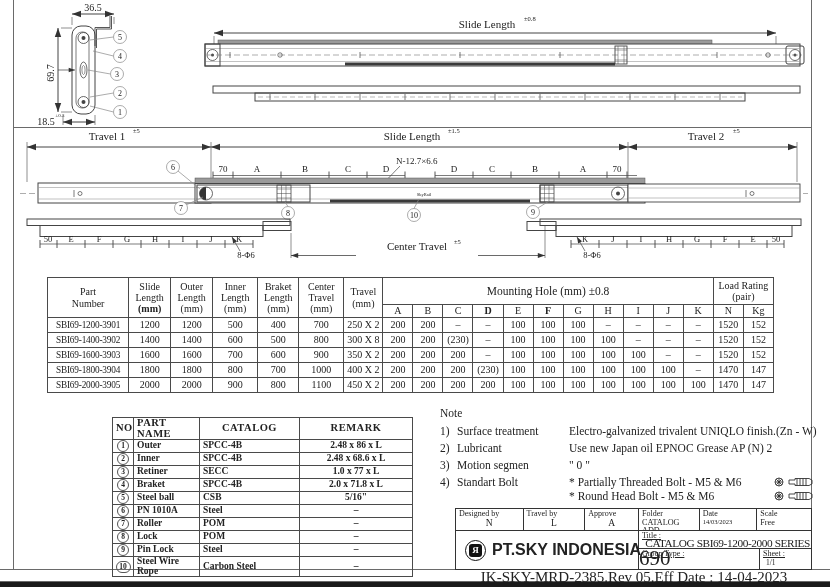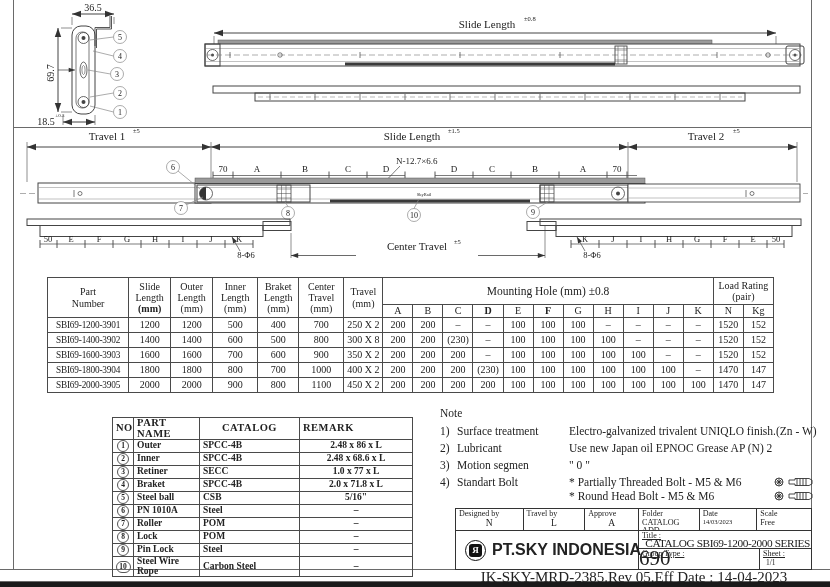--- a/index.html
+++ b/index.html
@@ -493,21 +493,21 @@
         <col style="width:21px">
         <col style="width:66px">
         <col style="width:100px">
         <col style="width:113px">
       </colgroup>
     <thead>
       <tr>
         <th class="cno">NO</th>
         <th>PART NAME</th>
         <th style="text-align:center">CATALOG</th>
-        <th style="text-align:left">REMARK</th>
+        <th style="text-align:center">REMARK</th>
       </tr>
     </thead>
     <tbody>
         <tr>
           <td class="noc"><span class="circ">1</span></td>
           <td>Outer</td>
           <td>SPCC-4B</td>
           <td class="rk">2.48 x 86 x L</td>
         </tr>
         <tr>

